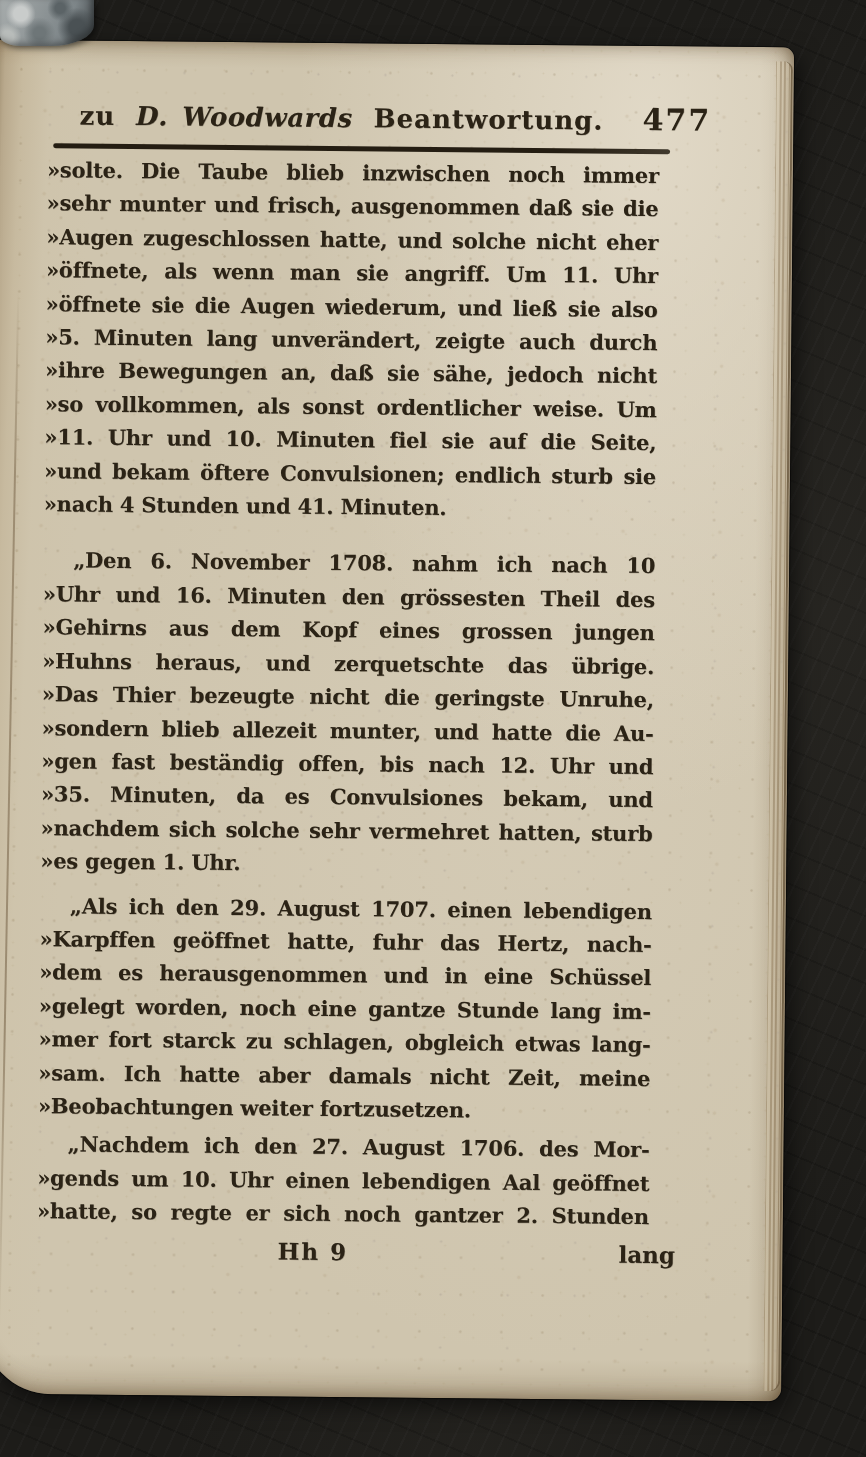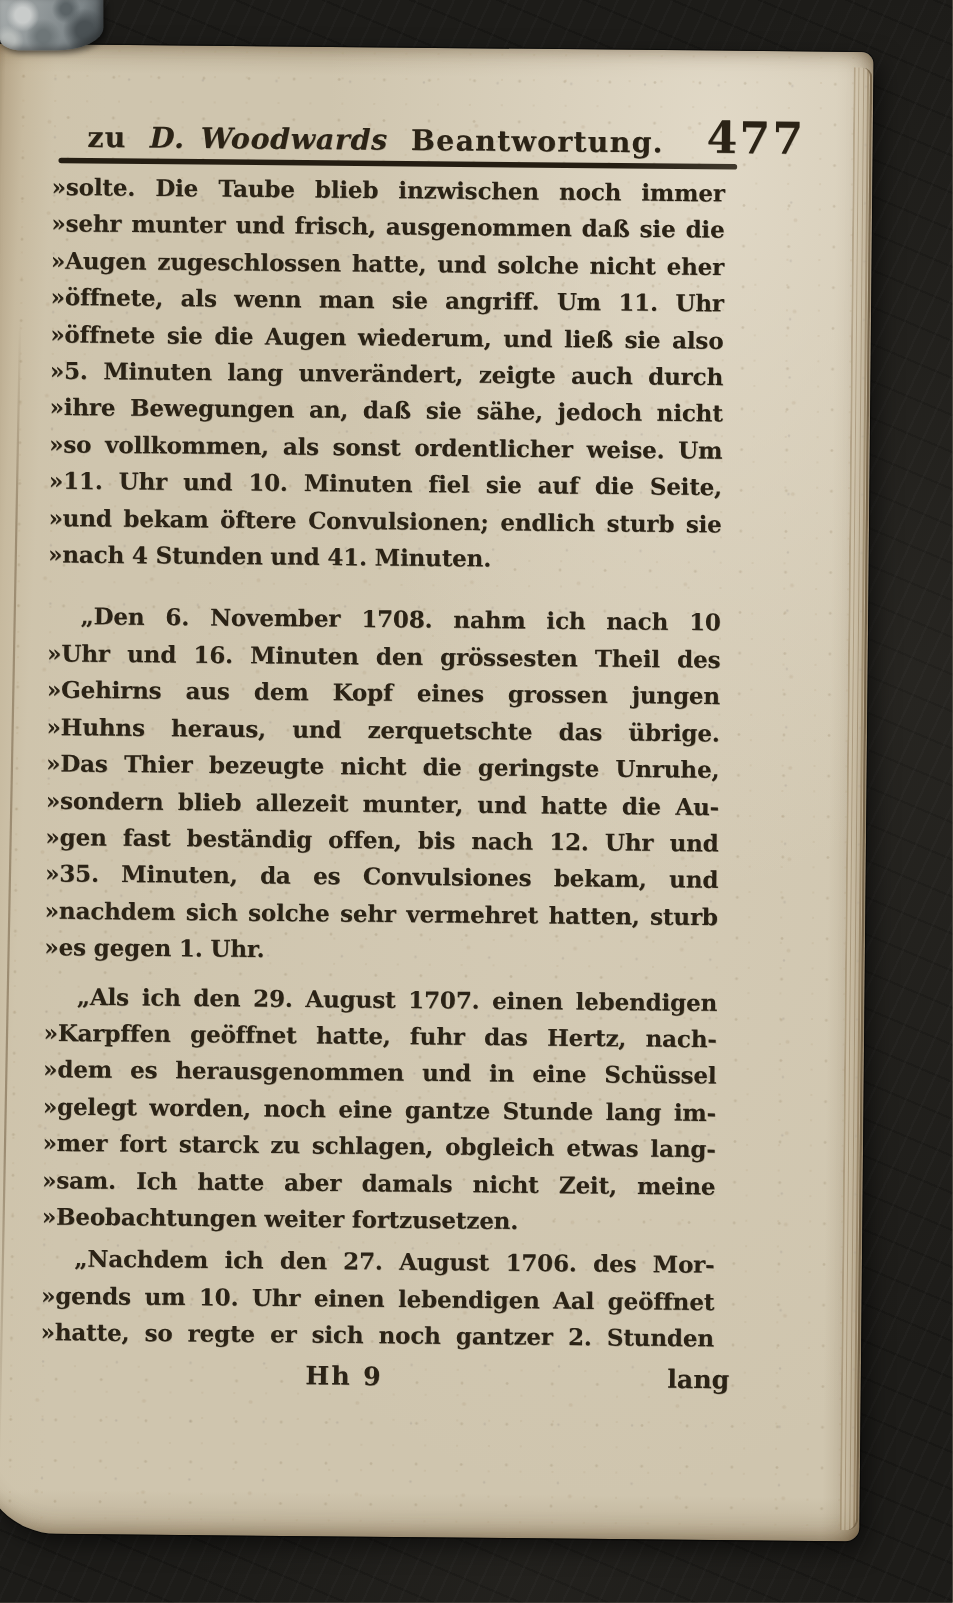--- a/index.html
+++ b/index.html
@@ -79,21 +79,21 @@
   }
   
   .running-header{
     position:absolute;top:56px;left:86px;width:612px;height:46px;
     text-align:center;white-space:nowrap;
     color:var(--ink,#2b2316);
     font-size:26px;font-weight:700;letter-spacing:1px;word-spacing:5px;
     text-shadow:.4px .4px 0 rgba(43,35,22,.35);
   }
   .running-header .work-italic{font-style:italic;font-weight:700;letter-spacing:.5px;margin:0 6px;}
-  .running-header .page-number{font-size:40px;margin-left:24px;letter-spacing:2px;}
+  .running-header .page-number{font-size:30px;margin-left:24px;letter-spacing:2px;}
   .header-rule{
     position:absolute;top:103px;left:60px;width:617px;height:5px;
     background:linear-gradient(90deg, #241d12 0 82%, rgba(36,29,18,.85));
     border-radius:3px;
   }
   
   .text-block{
     position:absolute;top:113px;left:54px;width:612px;
     color:var(--ink,#2b2316);
     font-size:21px;font-weight:700;letter-spacing:-.2px;line-height:33.4px;
@@ -105,21 +105,21 @@
   .line{text-align:justify;text-align-last:justify;}
   .line.natural{text-align:left;text-align-last:left;}
   .line.indent{padding-left:30px;}
   
   .page-footer{
     position:absolute;top:1195px;left:54px;width:640px;height:36px;
     color:var(--ink,#2b2316);font-size:23px;font-weight:700;
     text-shadow:.45px .45px 0 rgba(43,35,22,.32);
   }
   .page-footer .signature{position:absolute;left:241px;letter-spacing:2px;}
-  .page-footer .catchword{position:absolute;left:570px;}
+  .page-footer .catchword{position:absolute;left:582px;}
 </style>
 </head>
 <body style="--bg: #1d1c19; --paper: #cfc5ae; --ink: #2b2316;">
 
 <div class="backdrop"></div>
 
 <div class="page">
   <div class="paper-texture"></div>
   <div class="gutter-crease"></div>
   <div class="fore-edge"></div>

